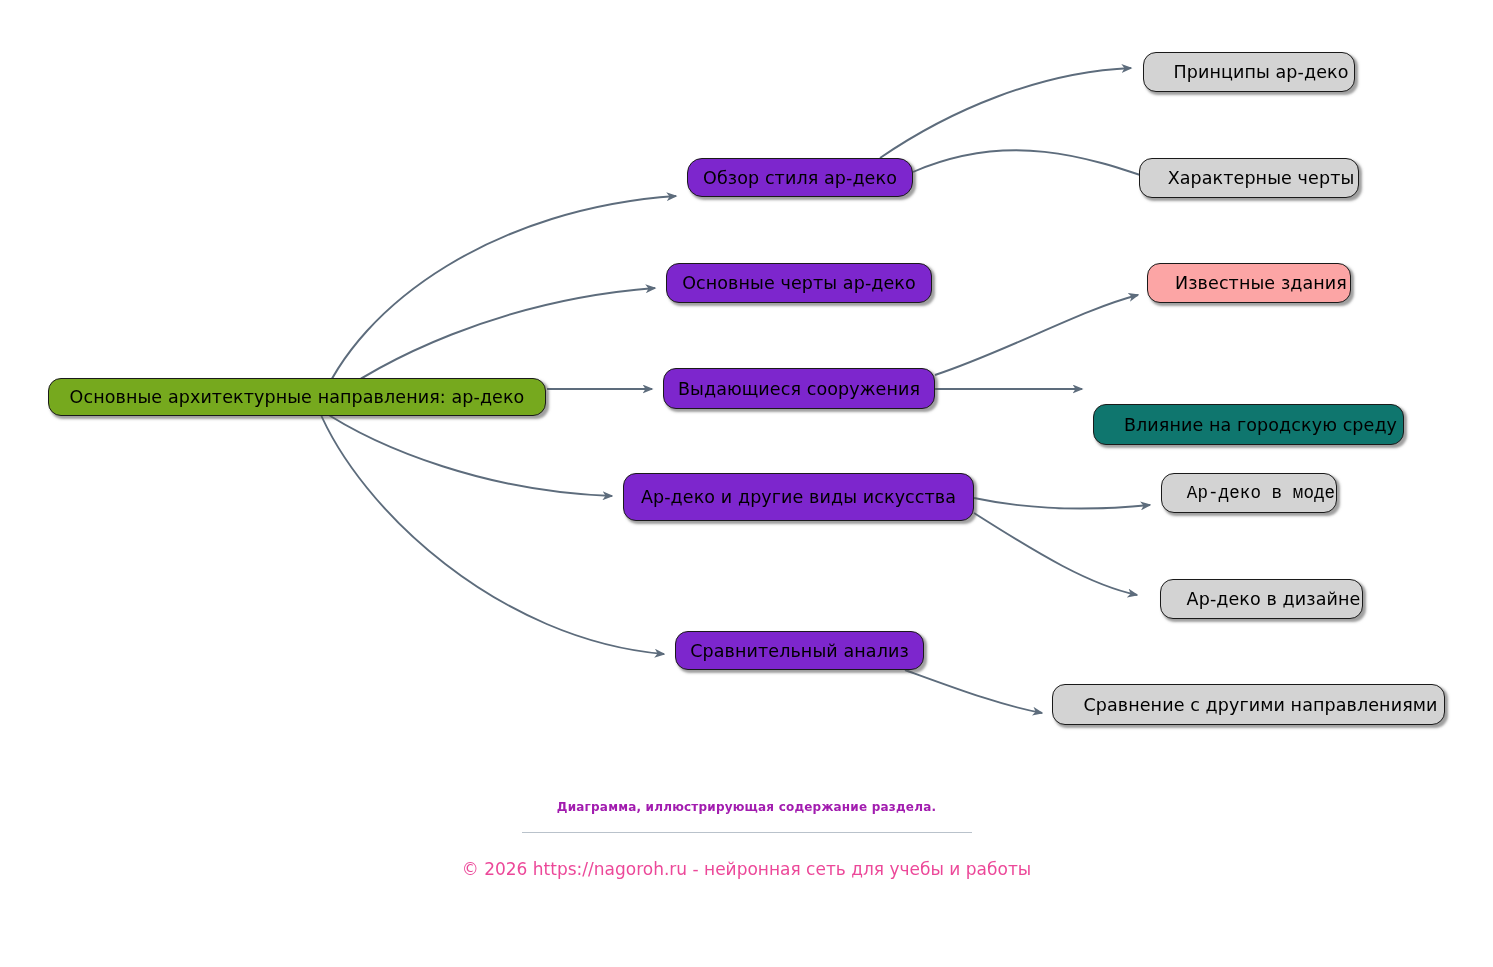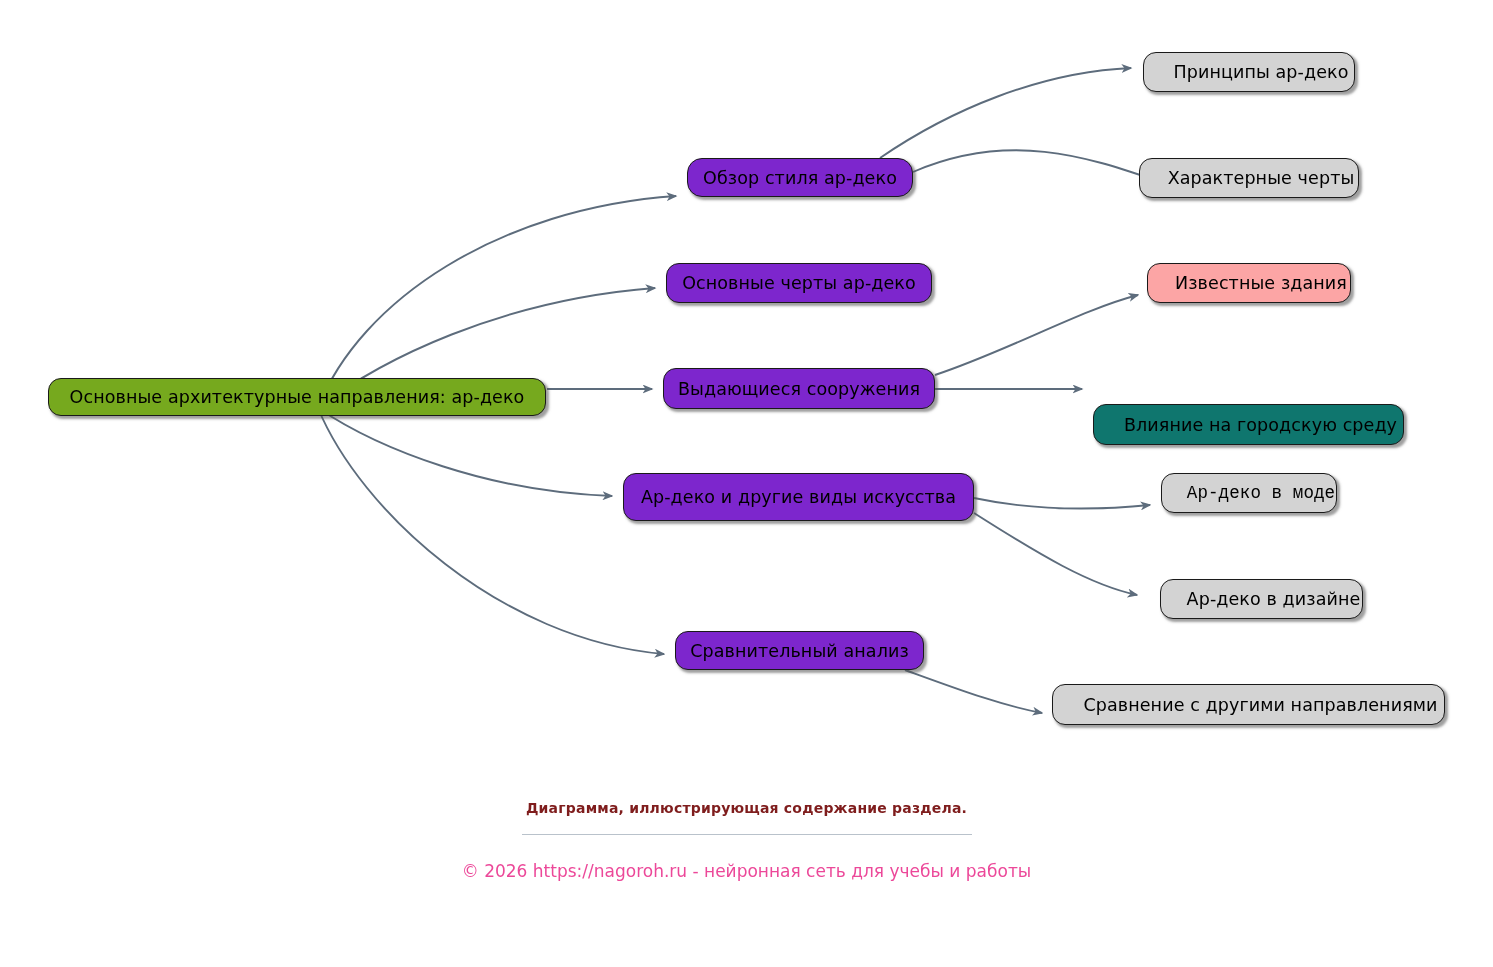--- a/index.html
+++ b/index.html
@@ -54,23 +54,23 @@
   }
   .caption-wrap {
     position: absolute;
     left: 0;
     top: 800px;
     width: 1493px;
     text-align: center;
   }
   .caption {
     font-family: "DejaVu Sans", sans-serif;
-    font-size: 14px;
+    font-size: 12px;
     font-weight: bold;
-    color: #7f1d1d;
+    color: #a21caf;
     letter-spacing: 0.2px;
   }
   .rule {
     width: 450px;
     height: 1px;
     background: #b9c2cb;
     margin: 18px auto 0 auto;
   }
   .footer {
     margin-top: 26px;

